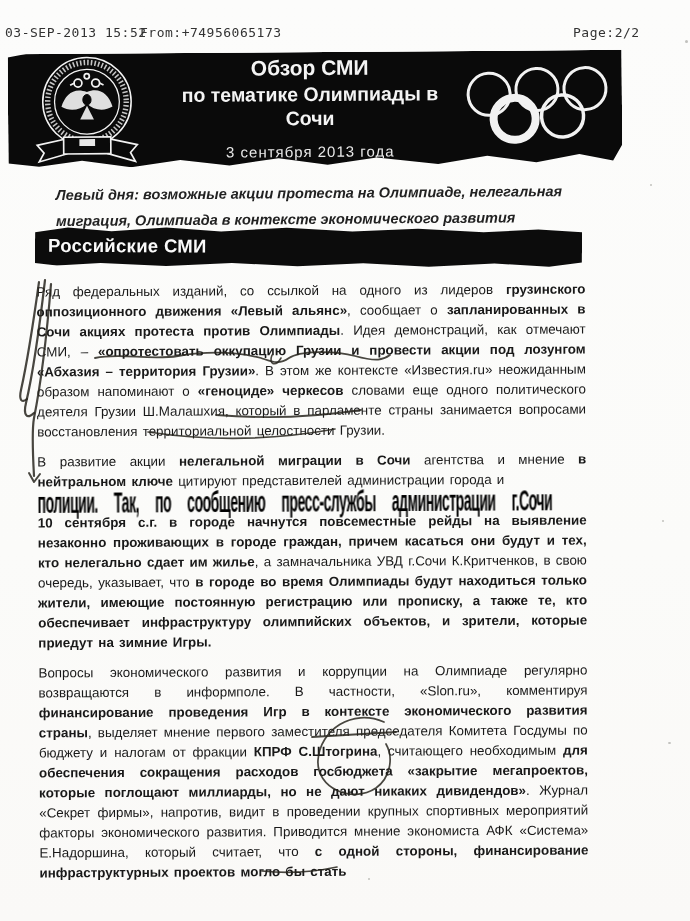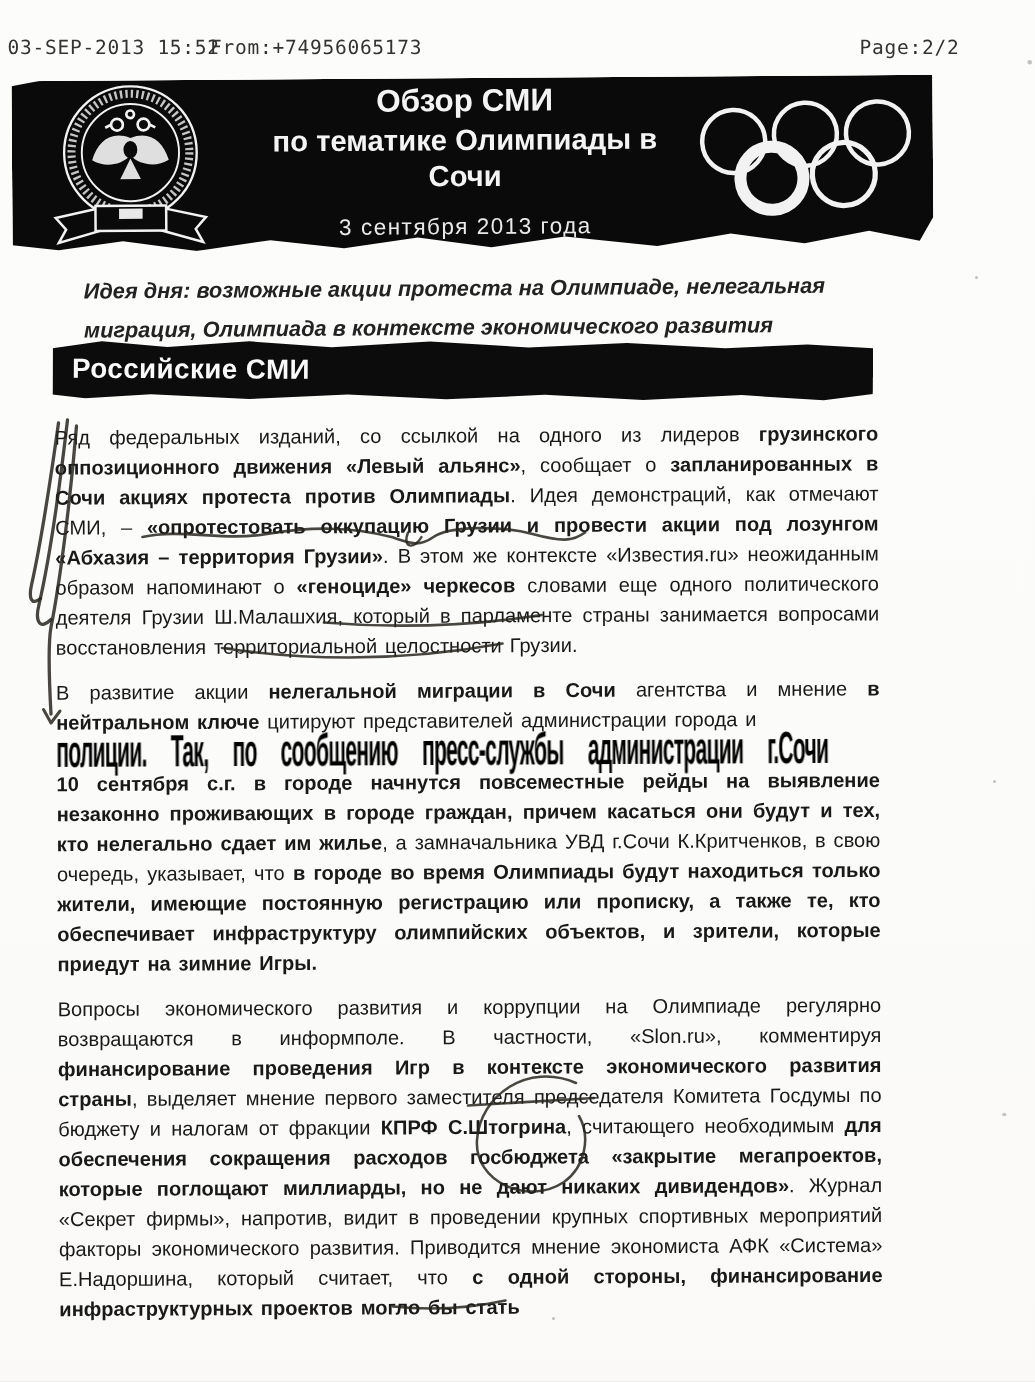--- a/index.html
+++ b/index.html
@@ -121,21 +121,21 @@
           <circle cx="28" cy="31" r="21" stroke-width="3"></circle>
           <circle cx="76" cy="29" r="21" stroke-width="3"></circle>
           <circle cx="124" cy="31" r="21" stroke-width="3"></circle>
           <circle cx="52" cy="57" r="21" stroke-width="8"></circle>
           <circle cx="100" cy="57" r="21" stroke-width="3.5"></circle>
         </g>
       </svg>
     </div>
   </div>
 
-  <div class="topics"><span>Идея дня:</span><span> возможные акции протеста на Олимпиаде, нелегальная миграция, Олимпиада в контексте экономического развития страны.</span></div>
+  <div class="topics"><span>Левый дня:</span><span> возможные акции протеста на Олимпиаде, нелегальная миграция, Олимпиада в контексте экономического развития страны.</span></div>
 
   <div class="section-bar">
     <div class="section-title">Российские СМИ</div>
   </div>
 
   <div class="article">
     <p><span>Ряд федеральных изданий, со ссылкой на одного из лидеров </span><span class="b">грузинского оппозиционного движения «Левый альянс»</span><span>, сообщает о </span><span class="b">запланированных в Сочи акциях протеста против Олимпиады</span><span>. Идея демонстраций, как отмечают СМИ, – </span><span class="b">«опротестовать оккупацию Грузии и провести акции под лозунгом «Абхазия – территория Грузии»</span><span>. В этом же контексте «Известия.ru» неожиданным образом напоминают о </span><span class="b">«геноциде» черкесов</span><span> словами еще одного политического деятеля Грузии Ш.Малашхия, который в парламенте страны занимается вопросами восстановления территориальной целостности Грузии.</span></p>
     <p style="margin-bottom:0"><span>В развитие акции </span><span class="b">нелегальной миграции в Сочи</span><span> агентства и мнение </span><span class="b">в нейтральном ключе</span><span> цитируют представителей администрации города и</span></p>
     <div class="glitch-line">полиции. Так, по сообщению пресс-службы администрации г.Сочи</div>
     <p><span class="b">10 сентября с.г. в городе начнутся повсеместные рейды на выявление незаконно проживающих в городе граждан, причем касаться они будут и тех, кто нелегально сдает им жилье</span><span>, а замначальника УВД г.Сочи К.Критченков, в свою очередь, указывает, что </span><span class="b">в городе во время Олимпиады будут находиться только жители, имеющие постоянную регистрацию или прописку, а также те, кто обеспечивает инфраструктуру олимпийских объектов, и зрители, которые приедут на зимние Игры.</span></p>

